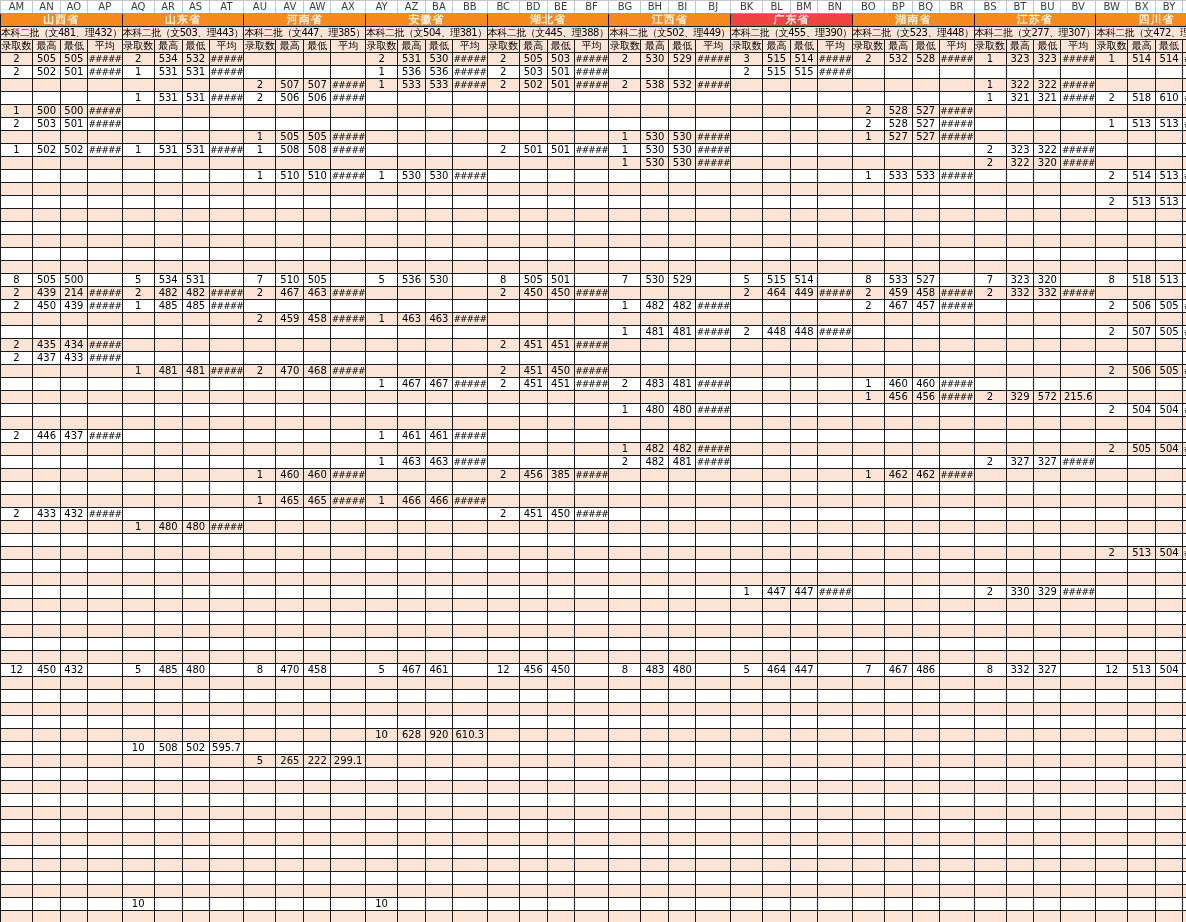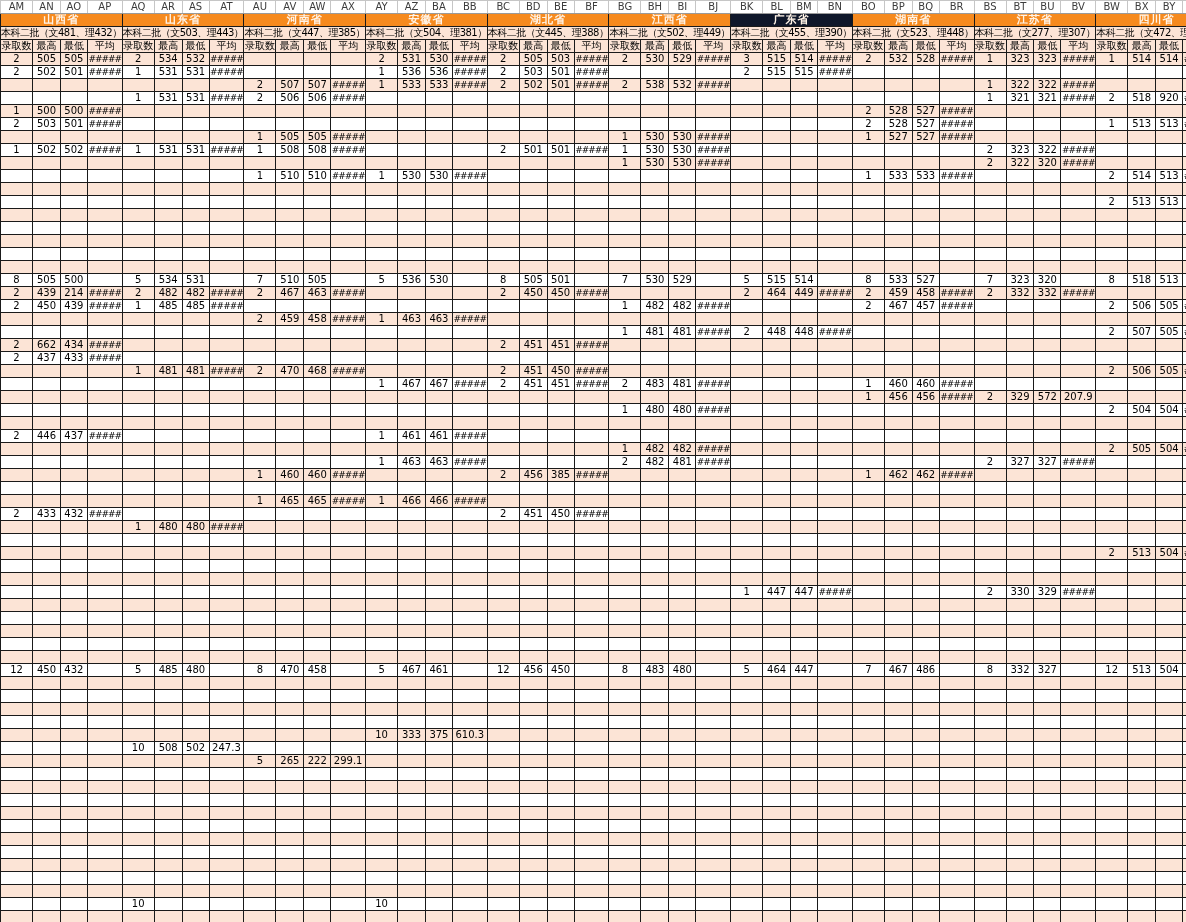--- a/index.html
+++ b/index.html
@@ -110,21 +110,21 @@
           <th class="col-letter">BY</th>
           <th class="col-letter">BZ</th>
         </tr>
         <tr>
           <td class="prov" colspan="4" style="background:#F68A1E">山西省</td>
           <td class="prov" colspan="4" style="background:#F68A1E">山东省</td>
           <td class="prov" colspan="4" style="background:#F68A1E">河南省</td>
           <td class="prov" colspan="4" style="background:#F68A1E">安徽省</td>
           <td class="prov" colspan="4" style="background:#F68A1E">湖北省</td>
           <td class="prov" colspan="4" style="background:#F68A1E">江西省</td>
-          <td class="prov" colspan="4" style="background:#0f172a">广东省</td>
+          <td class="prov" colspan="4" style="background:#ef4444">广东省</td>
           <td class="prov" colspan="4" style="background:#F68A1E">湖南省</td>
           <td class="prov" colspan="4" style="background:#F68A1E">江苏省</td>
           <td class="prov" colspan="4" style="background:#F68A1E">四川省</td>
         </tr>
         <tr>
           <td class="batch" colspan="4" style="background:#FCE4D6">本科二批（文481、理432）</td>
           <td class="batch" colspan="4" style="background:#FCE4D6">本科二批（文503、理443）</td>
           <td class="batch" colspan="4" style="background:#FCE4D6">本科二批（文447、理385）</td>
           <td class="batch" colspan="4" style="background:#FCE4D6">本科二批（文504、理381）</td>
           <td class="batch" colspan="4" style="background:#FCE4D6">本科二批（文445、理388）</td>
@@ -334,21 +334,21 @@
           <td class="dc" style=""></td>
           <td class="dc" style=""></td>
           <td class="dc" style=""></td>
           <td class="dc" style=""></td>
           <td class="dc" style="">1</td>
           <td class="dc" style="">321</td>
           <td class="dc" style="">321</td>
           <td class="dc hash" style="">#####</td>
           <td class="dc" style="">2</td>
           <td class="dc" style="">518</td>
-          <td class="dc" style="">920</td>
+          <td class="dc" style="">610</td>
           <td class="dc hash" style="">#####</td>
         </tr>
         <tr>
           <td class="dc" style="background:#FCE4D6">1</td>
           <td class="dc" style="background:#FCE4D6">500</td>
           <td class="dc" style="background:#FCE4D6">500</td>
           <td class="dc hash" style="background:#FCE4D6">#####</td>
           <td class="dc" style="background:#FCE4D6"></td>
           <td class="dc" style="background:#FCE4D6"></td>
           <td class="dc" style="background:#FCE4D6"></td>
@@ -1095,21 +1095,21 @@
           <td class="dc" style=""></td>
           <td class="dc" style=""></td>
           <td class="dc" style=""></td>
           <td class="dc" style="">2</td>
           <td class="dc" style="">507</td>
           <td class="dc" style="">505</td>
           <td class="dc hash" style="">#####</td>
         </tr>
         <tr>
           <td class="dc" style="background:#FCE4D6">2</td>
-          <td class="dc" style="background:#FCE4D6">662</td>
+          <td class="dc" style="background:#FCE4D6">435</td>
           <td class="dc" style="background:#FCE4D6">434</td>
           <td class="dc hash" style="background:#FCE4D6">#####</td>
           <td class="dc" style="background:#FCE4D6"></td>
           <td class="dc" style="background:#FCE4D6"></td>
           <td class="dc" style="background:#FCE4D6"></td>
           <td class="dc" style="background:#FCE4D6"></td>
           <td class="dc" style="background:#FCE4D6"></td>
           <td class="dc" style="background:#FCE4D6"></td>
           <td class="dc" style="background:#FCE4D6"></td>
           <td class="dc" style="background:#FCE4D6"></td>
@@ -1297,21 +1297,21 @@
           <td class="dc" style="background:#FCE4D6"></td>
           <td class="dc" style="background:#FCE4D6"></td>
           <td class="dc" style="background:#FCE4D6"></td>
           <td class="dc" style="background:#FCE4D6">1</td>
           <td class="dc" style="background:#FCE4D6">456</td>
           <td class="dc" style="background:#FCE4D6">456</td>
           <td class="dc hash" style="background:#FCE4D6">#####</td>
           <td class="dc" style="background:#FCE4D6">2</td>
           <td class="dc" style="background:#FCE4D6">329</td>
           <td class="dc" style="background:#FCE4D6">572</td>
-          <td class="dc" style="background:#FCE4D6">207.9</td>
+          <td class="dc" style="background:#FCE4D6">215.6</td>
           <td class="dc" style="background:#FCE4D6"></td>
           <td class="dc" style="background:#FCE4D6"></td>
           <td class="dc" style="background:#FCE4D6"></td>
           <td class="dc" style="background:#FCE4D6"></td>
         </tr>
         <tr>
           <td class="dc" style=""></td>
           <td class="dc" style=""></td>
           <td class="dc" style=""></td>
           <td class="dc" style=""></td>
@@ -2367,22 +2367,22 @@
           <td class="dc" style="background:#FCE4D6"></td>
           <td class="dc" style="background:#FCE4D6"></td>
           <td class="dc" style="background:#FCE4D6"></td>
           <td class="dc" style="background:#FCE4D6"></td>
           <td class="dc" style="background:#FCE4D6"></td>
           <td class="dc" style="background:#FCE4D6"></td>
           <td class="dc" style="background:#FCE4D6"></td>
           <td class="dc" style="background:#FCE4D6"></td>
           <td class="dc" style="background:#FCE4D6"></td>
           <td class="dc" style="background:#FCE4D6">10</td>
-          <td class="dc" style="background:#FCE4D6">333</td>
-          <td class="dc" style="background:#FCE4D6">375</td>
+          <td class="dc" style="background:#FCE4D6">628</td>
+          <td class="dc" style="background:#FCE4D6">920</td>
           <td class="dc" style="background:#FCE4D6">610.3</td>
           <td class="dc" style="background:#FCE4D6"></td>
           <td class="dc" style="background:#FCE4D6"></td>
           <td class="dc" style="background:#FCE4D6"></td>
           <td class="dc" style="background:#FCE4D6"></td>
           <td class="dc" style="background:#FCE4D6"></td>
           <td class="dc" style="background:#FCE4D6"></td>
           <td class="dc" style="background:#FCE4D6"></td>
           <td class="dc" style="background:#FCE4D6"></td>
           <td class="dc" style="background:#FCE4D6"></td>
@@ -2403,21 +2403,21 @@
           <td class="dc" style="background:#FCE4D6"></td>
         </tr>
         <tr>
           <td class="dc" style=""></td>
           <td class="dc" style=""></td>
           <td class="dc" style=""></td>
           <td class="dc" style=""></td>
           <td class="dc" style="">10</td>
           <td class="dc" style="">508</td>
           <td class="dc" style="">502</td>
-          <td class="dc" style="">247.3</td>
+          <td class="dc" style="">595.7</td>
           <td class="dc" style=""></td>
           <td class="dc" style=""></td>
           <td class="dc" style=""></td>
           <td class="dc" style=""></td>
           <td class="dc" style=""></td>
           <td class="dc" style=""></td>
           <td class="dc" style=""></td>
           <td class="dc" style=""></td>
           <td class="dc" style=""></td>
           <td class="dc" style=""></td>

